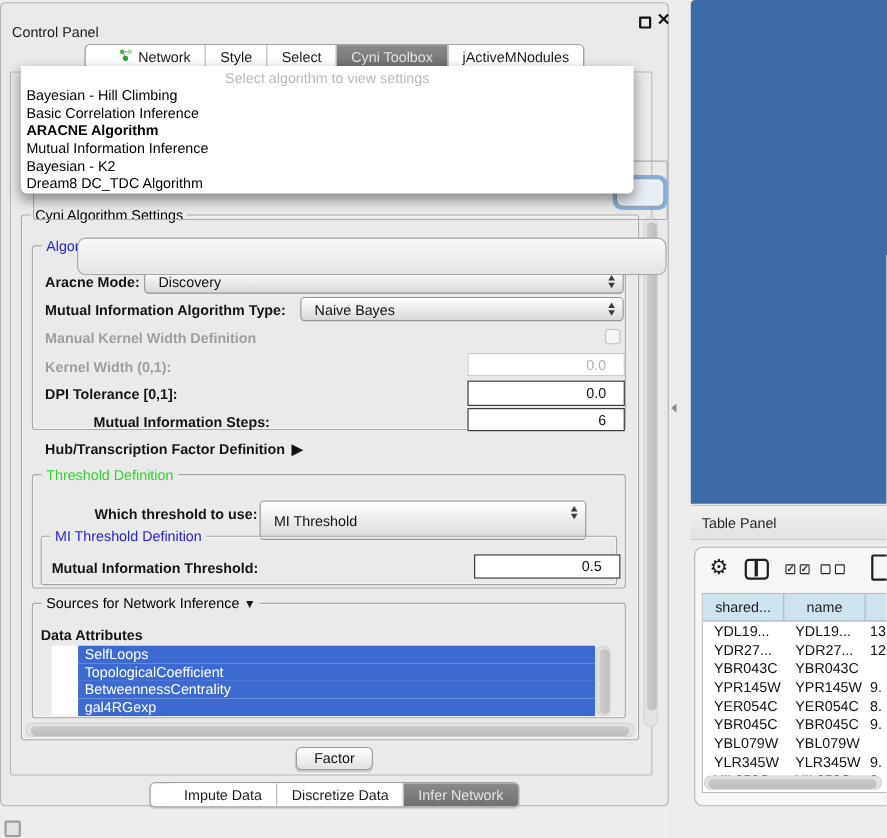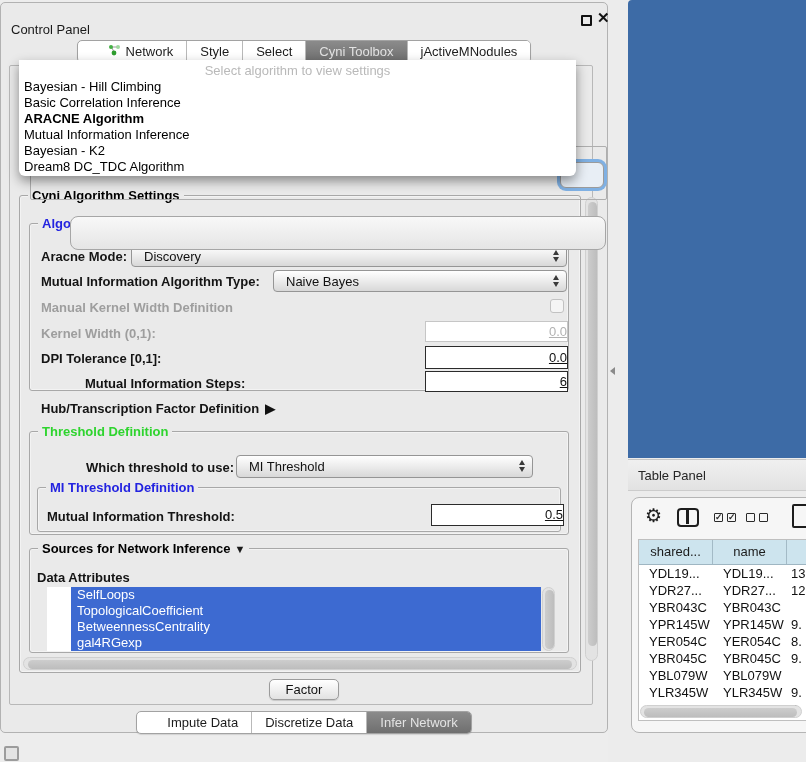--- a/index.html
+++ b/index.html
@@ -4,33 +4,33 @@
 <style>
   * { margin:0; padding:0; box-sizing:border-box; }
   html,body { width:806px; height:762px; overflow:hidden; background:#ededed;
     font-family:"Liberation Sans", sans-serif; }
   body { position:relative; }
   .lbl { position:absolute; font-size:13px; font-weight:bold; color:#141414; white-space:nowrap; line-height:16px; }
   .lbl.dis { color:#9e9e9e; }
   .group { position:absolute; border:1px solid #a8a8a8; border-radius:3px;
            box-shadow: inset 0 0 0 1px rgba(255,255,255,.45); }
   .gtitle { position:absolute; top:-8px; left:8px; background:#eaeaea; padding:0 4px;
-            font-size:13px; font-weight:bold; line-height:15px; white-space:nowrap; }
+            font-size:13px; font-weight:normal; line-height:15px; white-space:nowrap; }
   .blue { color:#2323e0; } .green { color:#2ed42e; }
 
   .combo { position:absolute; background:linear-gradient(#ffffff,#ececec 50%,#d8d8d8);
            border:1px solid #959595; border-radius:4px; height:22px;
            font-size:13px; color:#111; display:flex; align-items:center;
            padding:0 22px 0 12px; white-space:nowrap; overflow:hidden; }
   .combo .arrows { position:absolute; right:7px; top:4px; display:flex; flex-direction:column; gap:2px; }
   .tri-up { width:0;height:0;border-left:3.5px solid transparent;border-right:3.5px solid transparent;border-bottom:5px solid #3a3a3a; }
   .tri-dn { width:0;height:0;border-left:3.5px solid transparent;border-right:3.5px solid transparent;border-top:5px solid #3a3a3a; }
 
   .field { position:absolute; background:#fff; border:1px solid #2b2b2b; font-size:13px;
-           color:#111; text-align:right; padding:0 0; line-height:20px; white-space:nowrap;text-decoration:underline; }
+           color:#111; text-align:right; padding:0 16px; line-height:20px; white-space:nowrap; }
   .field.dis { border:1px solid #c6c6c6; color:#b2b2b2; }
 
   
   #control-panel { position:absolute; left:0; top:2px; width:608px; height:731px;
     background:#eaeaea; border:1px solid #b2b2b2; border-radius:5px; }
   #cp-title { position:absolute; left:10px; top:8px; font-size:13px; color:#1a1a1a;margin-top:11px; }
   #float-icon { position:absolute; left:580px; top:12px; width:11px; height:11px; border:2px solid #111; border-radius:1px; }
   #close-icon { position:absolute; left:596px; top:6px; font-size:15px; font-weight:bold; color:#111; }
 
   .seg-bar { position:absolute; left:0; right:0; display:flex; justify-content:center; }
@@ -204,21 +204,21 @@
   <div class="field" style="left:424px; top:368px; width:143px; height:21px;">6</div>
 
   <div class="lbl" style="left:40px; top:398px;">
     <span>Hub/Transcription Factor Definition</span><span id="hub-arrow">▶</span>
   </div>
 
   <div class="group" style="left:28px; top:428px; width:540px; height:104px;">
     <div class="gtitle green">Threshold Definition</div>
   </div>
   <div class="lbl" style="left:85px; top:457px;">Which threshold to use:</div>
-  <div class="combo" style="left:235px; top:452px; width:297px; height:23px;">
+  <div class="combo" style="left:235px; top:452px; width:297px; height:36px;">
     <span>MI Threshold</span>
     <span class="arrows">
         <span class="tri-up"></span>
         <span class="tri-dn"></span>
       </span>
   </div>
   <div class="group" style="left:36px; top:484px; width:524px; height:45px;">
     <div class="gtitle blue">MI Threshold Definition</div>
   </div>
   <div class="lbl" style="left:46px; top:506px;">Mutual Information Threshold:</div>

